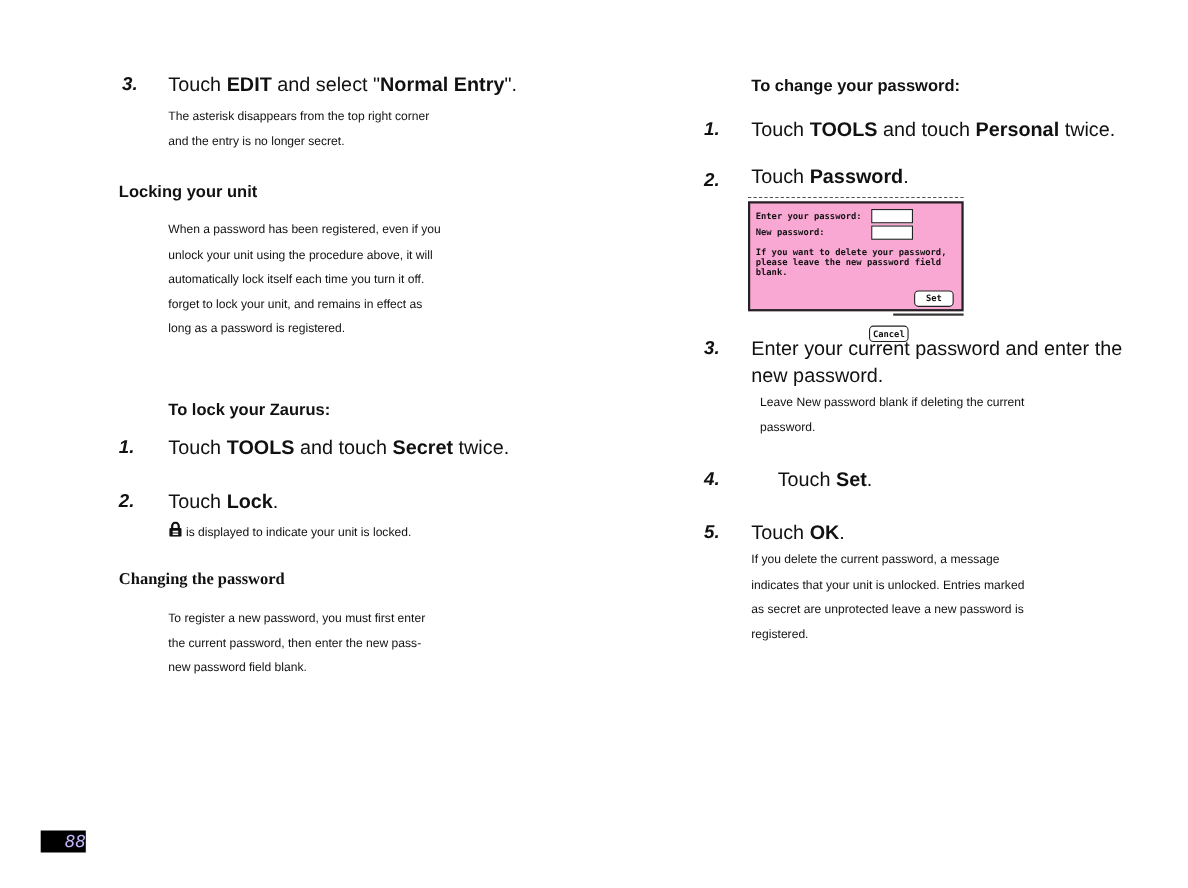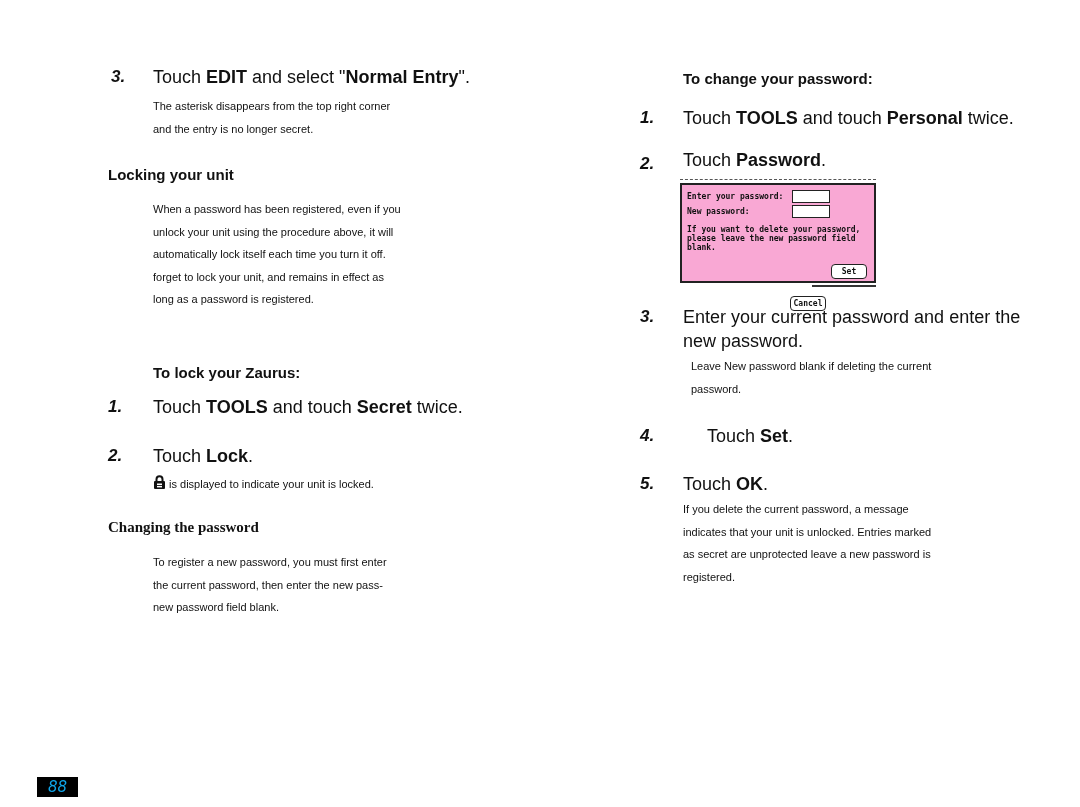--- a/index.html
+++ b/index.html
@@ -34,23 +34,23 @@
   .dlg-field {
     position: absolute; width: 36px; height: 11px; border: 1px solid #222; background: #fff;
   }
   .dlg-note { position: absolute; left: 5px; top: 40px; width: 180px; line-height: 9px; }
   .dlg-btn {
     position: absolute; height: 13px; border: 1px solid #222; border-radius: 4px;
     font-size: 8px; line-height: 13px; text-align: center; background: #fff;
   }
 
   .page-badge {
-    position: absolute; left: 37px; top: 777px; width: 41px; height: 20px;
-    background: #000; color: #0ea5e9; font-style: italic; font-size: 15px;
-    text-align: center; line-height: 20px; font-family: "DejaVu Sans", sans-serif;
+    position: absolute; left: 37px; top: 755px; width: 41px; height: 20px;
+    background: #000; color: #c4b5fd; font-style: italic; font-size: 15px;
+    text-align: right; line-height: 20px; font-family: "DejaVu Sans", sans-serif;
   }
 </style>
 </head>
 <body>
 
 <div>
   <span class="step-num" style="left:111px;top:67px;">3.</span>
   <div class="step-head" style="left:153px;top:66px;"><span>Touch </span><b>EDIT</b><span> and select "</span><b>Normal Entry</b><span>".</span></div>
   <div class="body-text" style="left:153px;top:95px;">
     <div>The asterisk disappears from the top right corner</div>

